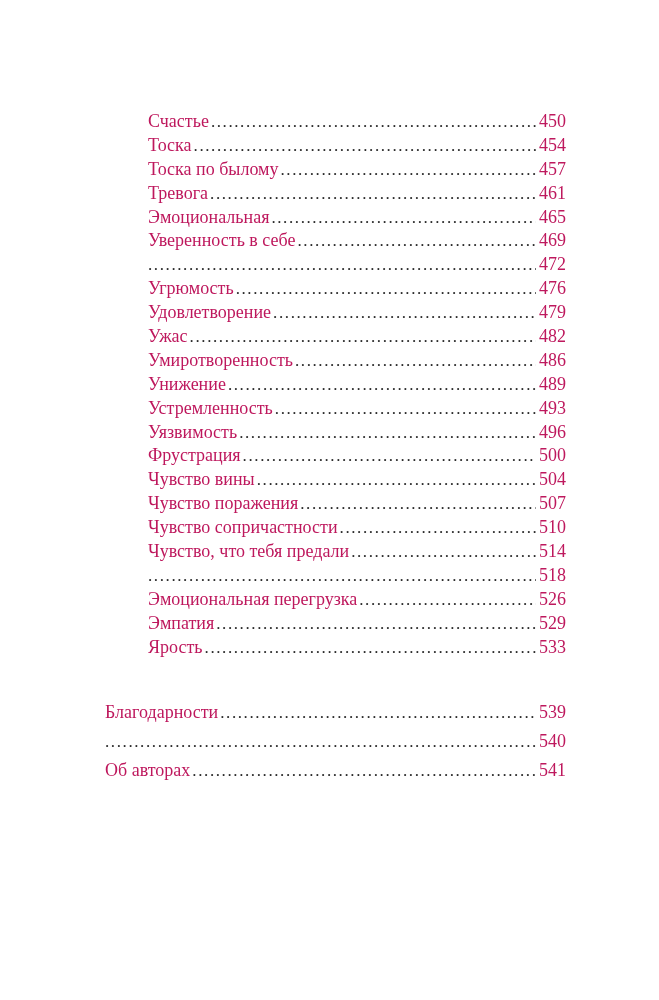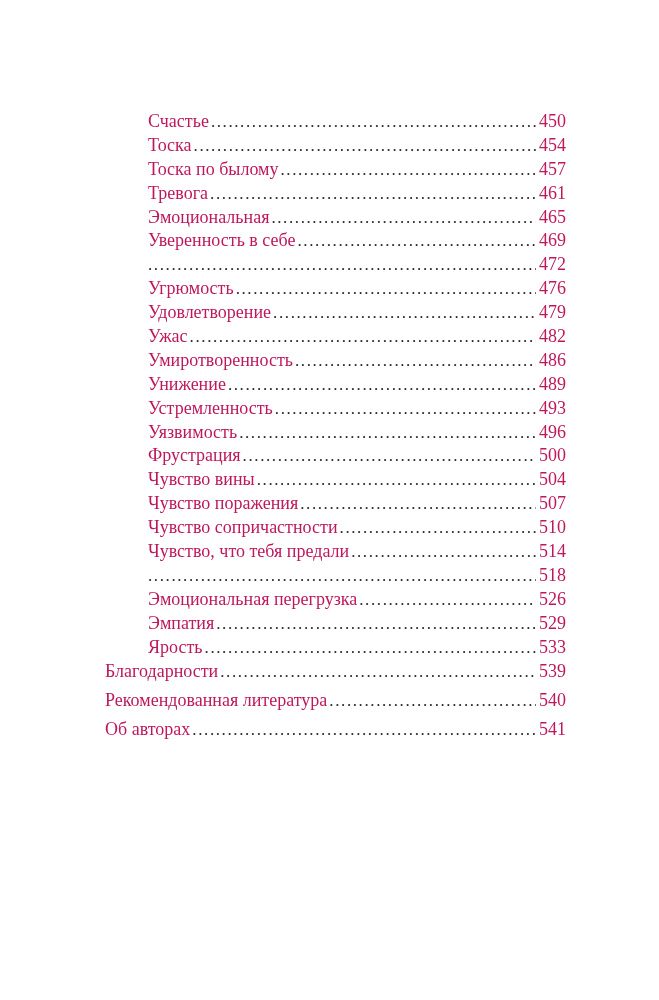--- a/index.html
+++ b/index.html
@@ -19,21 +19,21 @@
   .toc {
     position: absolute;
   }
   .main-toc {
     left: 148px;
     top: 111px;
     width: 418px;
   }
   .footer-toc {
     left: 105px;
-    top: 661px;
+    top: 702px;
     width: 461px;
   }
   .toc-row {
     display: flex;
     align-items: baseline;
     white-space: nowrap;
   }
   .main-toc .toc-row {
     height: 23.9px;
     font-size: 18px;
@@ -183,21 +183,20 @@
         <span class="pagenum">533</span>
       </div>
     </div>
   <div class="toc footer-toc" id="footer-toc">
       <div class="toc-row">
         <span class="toc-title">Благодарности</span>
         <span class="dots"></span>
         <span class="pagenum">539</span>
       </div>
       <div class="toc-row">
-        <span class="toc-title">Рекомендованная литература</span>
         <span class="dots"></span>
         <span class="pagenum">540</span>
       </div>
       <div class="toc-row">
         <span class="toc-title">Об авторах</span>
         <span class="dots"></span>
         <span class="pagenum">541</span>
       </div>
     </div>
 </div>

